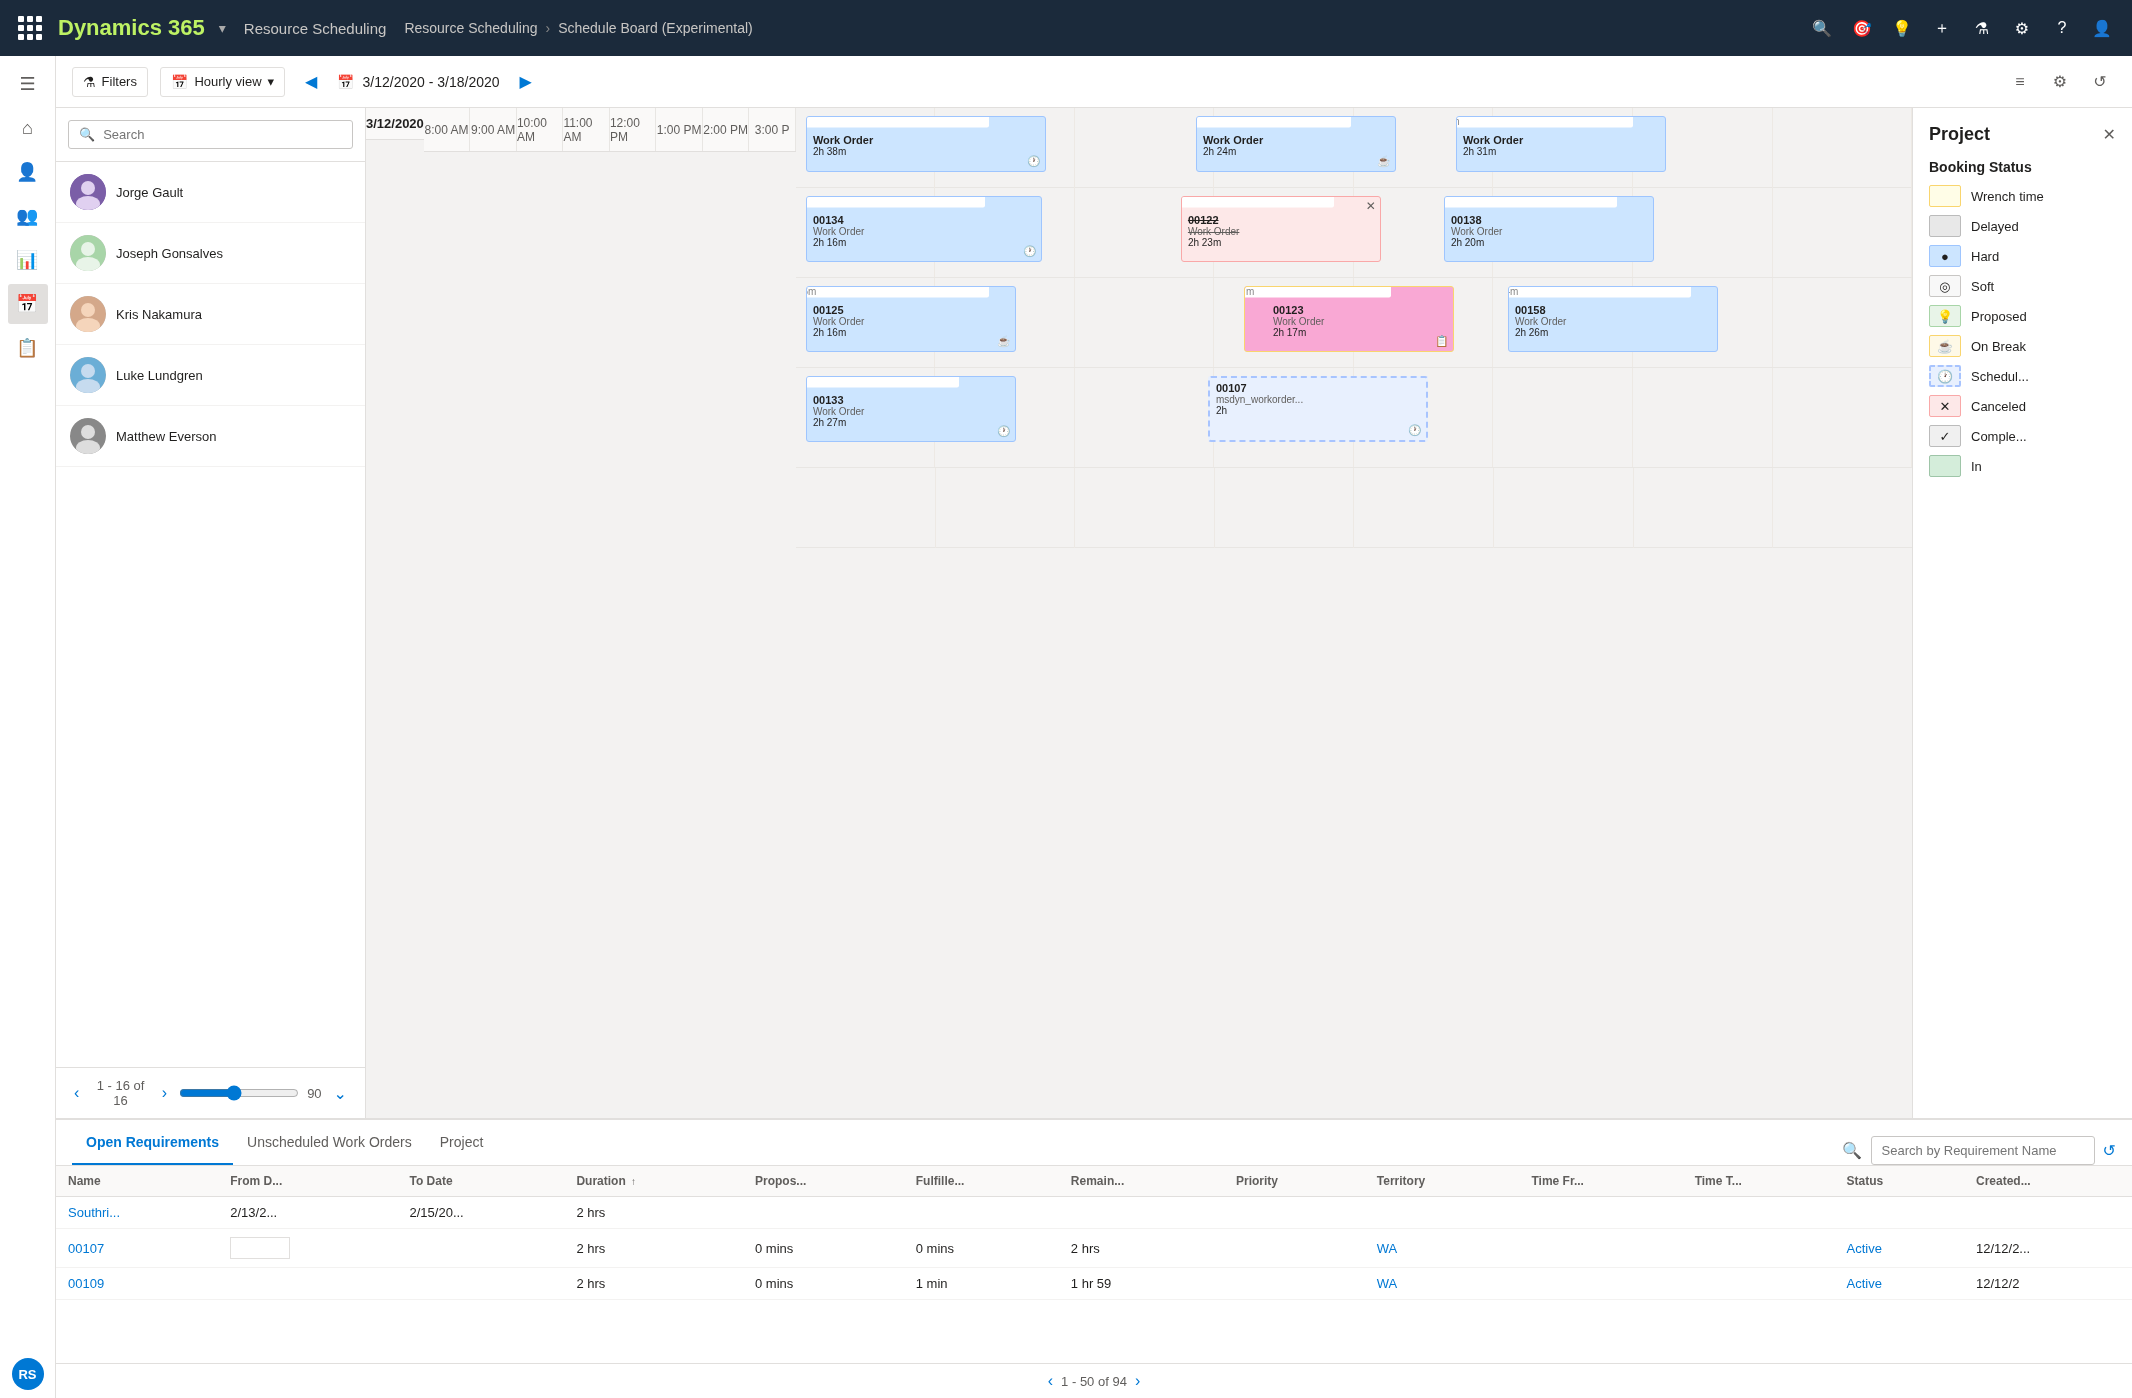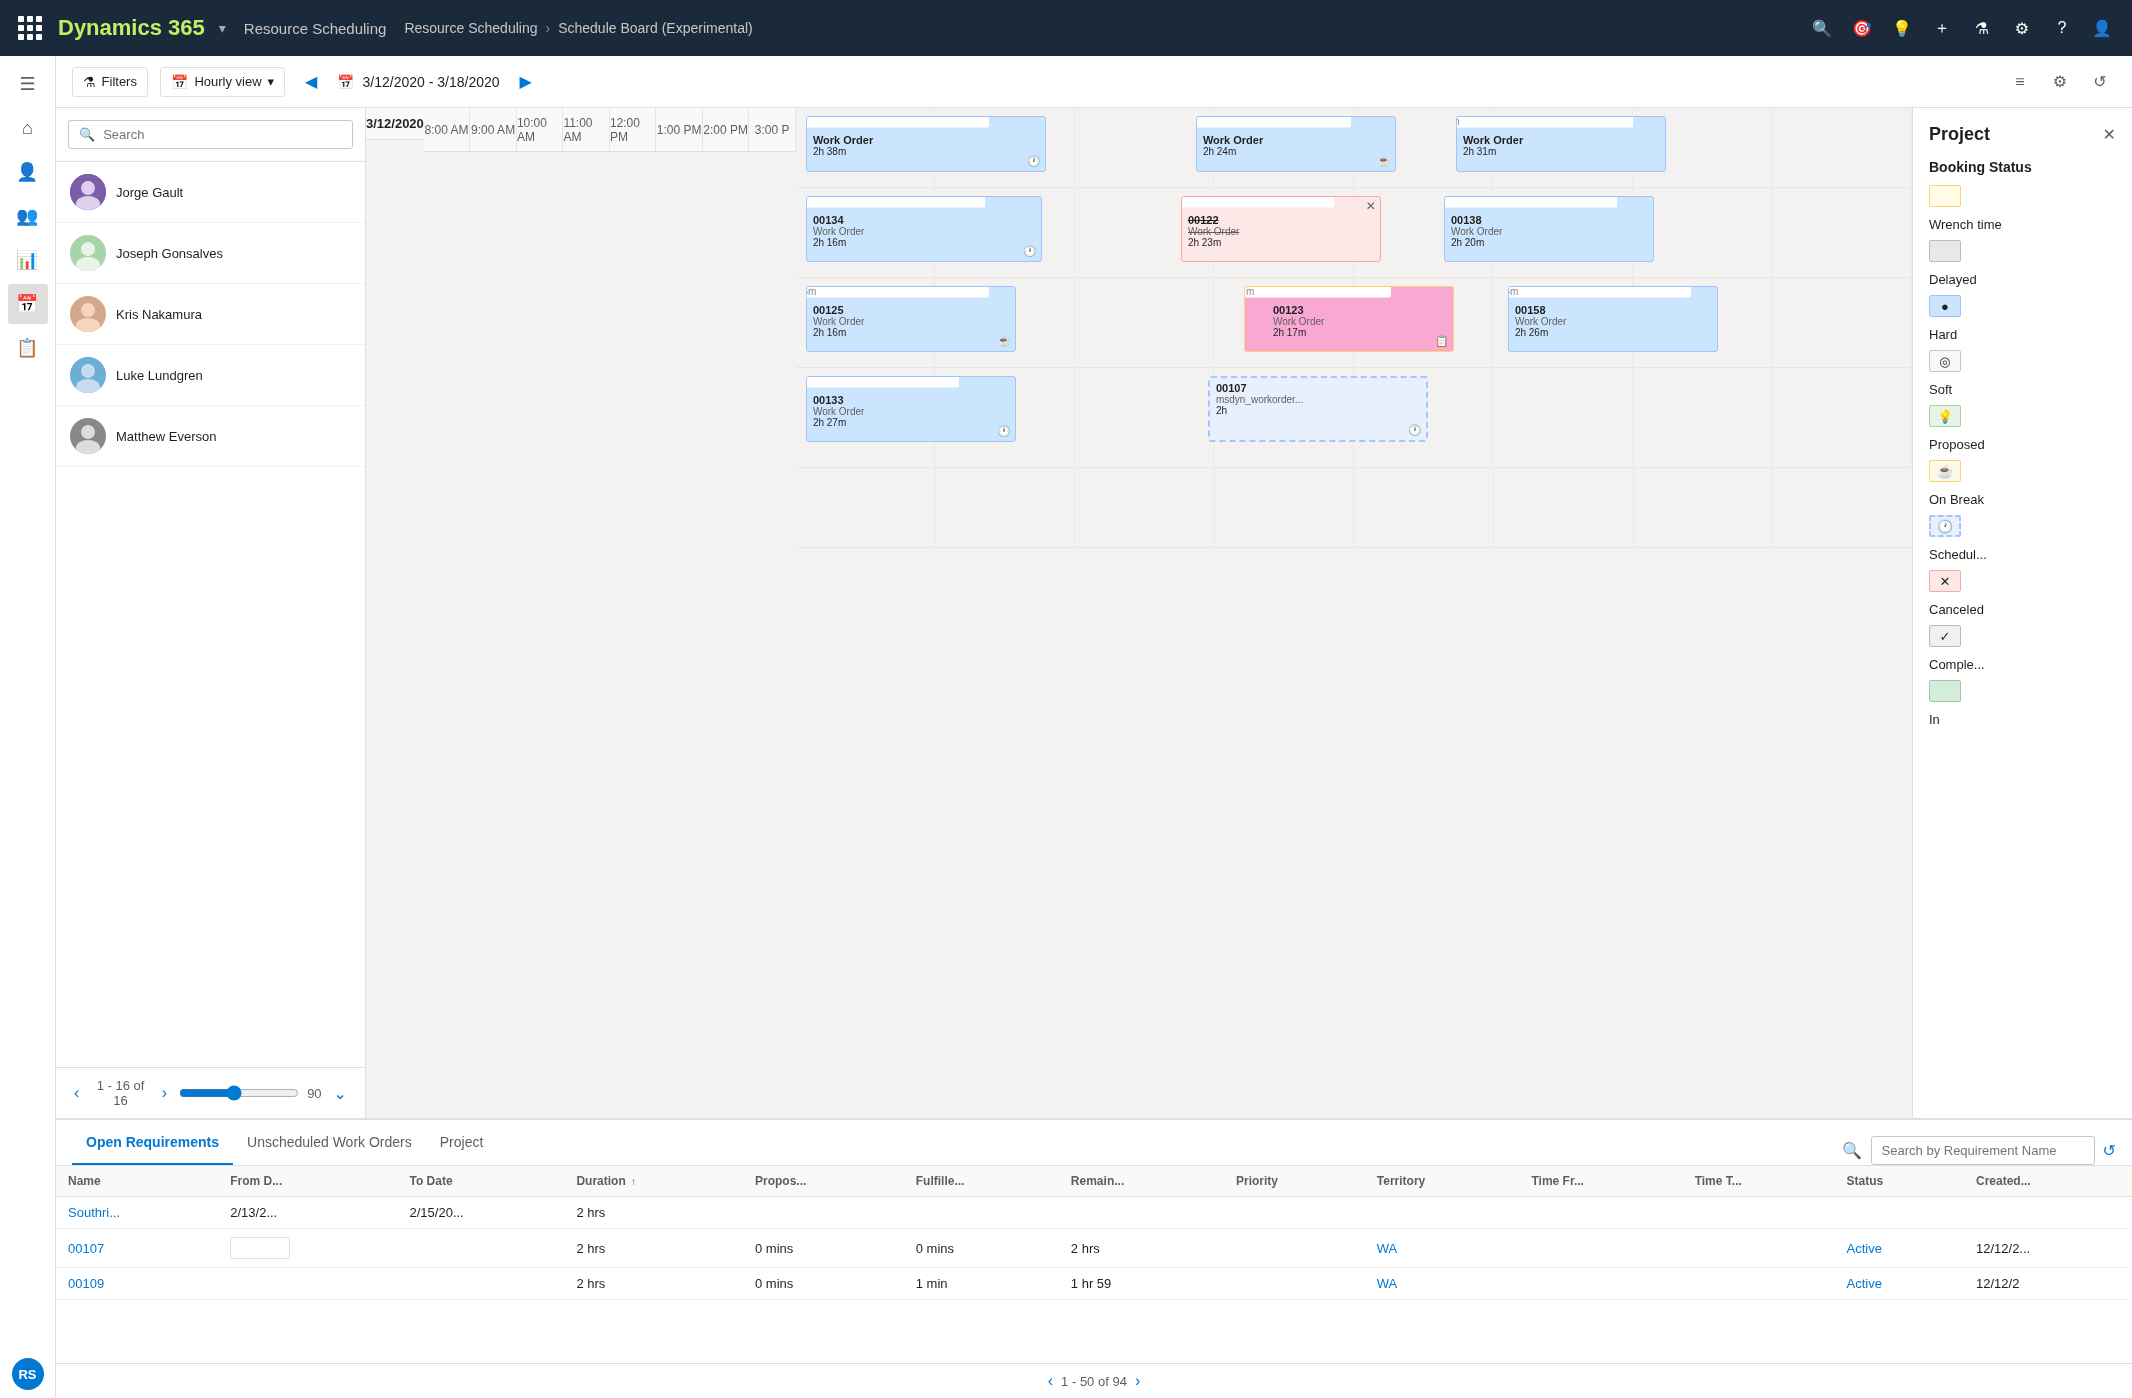--- a/index.html
+++ b/index.html
@@ -216,21 +216,21 @@
       background: white;
       border-left: 1px solid #e1dfdd;
       padding: 16px;
       flex-shrink: 0;
       overflow-y: auto;
     }
     .legend-header { display: flex; align-items: center; justify-content: space-between; margin-bottom: 14px; }
     .legend-title { font-size: 18px; font-weight: 600; }
     .legend-close { cursor: pointer; font-size: 16px; color: #605e5c; }
     .legend-section-title { font-size: 14px; font-weight: 600; margin-bottom: 10px; }
-    .legend-item { display: flex; align-items: flex-start; gap: 10px; margin-bottom: 8px; font-size: 13px; flex-direction: column; }
+    .legend-item { display: flex; align-items: center; gap: 10px; margin-bottom: 8px; font-size: 13px; }
     .legend-swatch { width: 32px; height: 22px; border-radius: 2px; flex-shrink: 0; display: flex; align-items: center; justify-content: center; font-size: 13px; }
     .legend-swatch.hard { background: #cce5ff; border: 1px solid #9ec5fe; }
     .legend-swatch.soft { background: #f8f8f8; border: 1px solid #c8c6c4; }
     .legend-swatch.proposed { background: #e8f4e8; border: 1px solid #a8d5a8; }
     .legend-swatch.on-break { background: #fef9e7; border: 1px solid #f9d56e; }
     .legend-swatch.scheduled { background: #e8f0fe; border: 2px dashed #a8c4fe; }
     .legend-swatch.canceled { background: #fde8e8; border: 1px solid #f9a8a8; }
     .legend-swatch.completed { background: #f0f0f0; border: 1px solid #bbb; }
     .legend-swatch.wrench { background: #fffde7; border: 1px solid #f9d56e; }
     .legend-swatch.delayed { background: #e8e8e8; border: 1px solid #bbb; }

